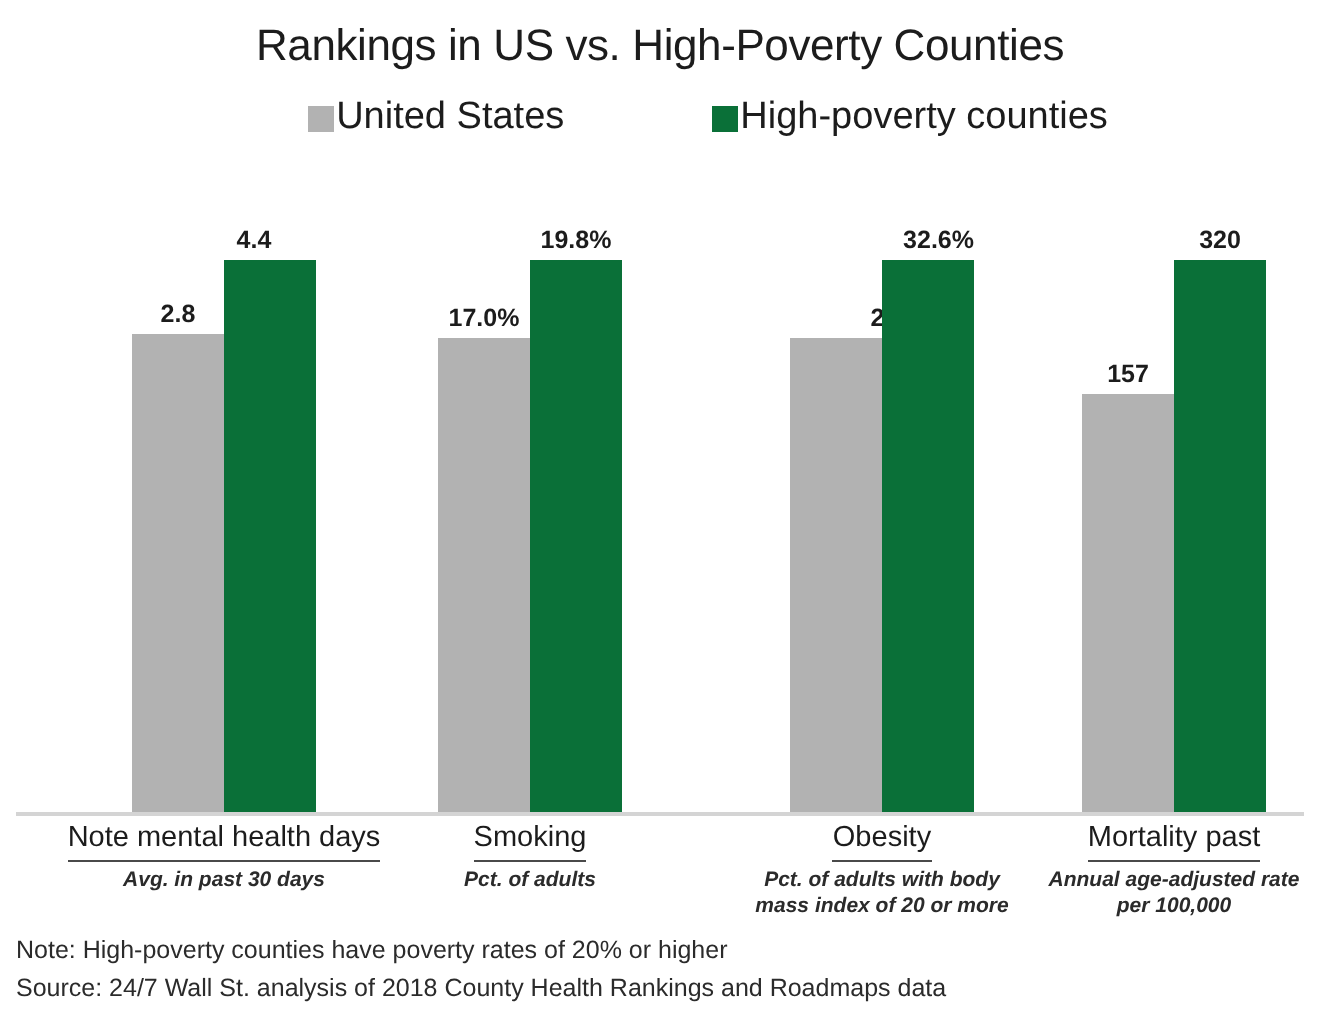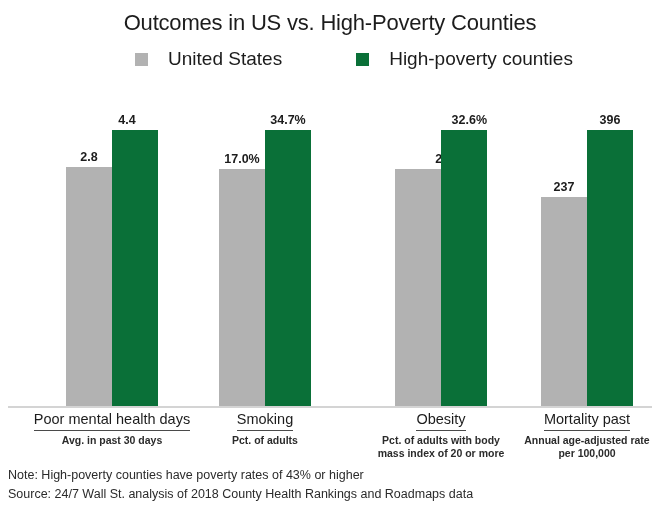--- a/index.html
+++ b/index.html
@@ -43,21 +43,21 @@
     left: 0;
     width: 660px;
     display: flex;
     justify-content: center;
     align-items: center;
     gap: 26px;
   }
   .legend-item {
     display: flex;
     align-items: center;
-    gap: 20px;
+    gap: 1px;
     font-size: 19px;
     color: #1c1c1c;
     padding-left: 48px;
   }
   .legend-swatch {
     width: 13px;
     height: 13px;
     display: block;
   }
 
@@ -112,20 +112,21 @@
     font-weight: 400;
     color: #1c1c1c;
     display: inline-block;
     border-bottom: 1.5px solid #4a4a4a;
     padding-bottom: 2px;
     line-height: 1.15;
   }
   .cat-sub {
     margin-top: 3px;
     font-size: 10.5px;
+    font-style: italic;
     font-weight: 700;
     color: #2b2b2b;
     line-height: 1.25;
   }
 
   
   .footnotes {
     position: absolute;
     left: 8px;
     top: 466px;
@@ -136,21 +137,21 @@
     color: #2b2b2b;
     line-height: 1.55;
     white-space: nowrap;
   }
 </style>
 </head>
 <body>
 
 <div id="chart-root">
 
-  <div class="chart-title">Outcomes in US vs. High-Poverty Counties</div>
+  <div class="chart-title">Rankings in US vs. High-Poverty Counties</div>
 
   <div class="legend">
     <div class="legend-item">
       <span class="legend-swatch" style="background:#b2b2b2"></span>
       <span>United States</span>
     </div>
     <div class="legend-item">
       <span class="legend-swatch" style="background:#0a7038"></span>
       <span>High-poverty counties</span>
     </div>
@@ -159,35 +160,35 @@
   <div class="plot-area">
     <div class="baseline"></div>
     <div id="bars-layer">
         <div class="bar us" style="left: 66px; width: 46px; height: 239px;"></div>
         <div class="bar-value" style="left: 66px; width: 46px; top: 55px;">2.8</div>
         <div class="bar hp" style="left: 112px; width: 46px; height: 276px;"></div>
         <div class="bar-value" style="left: 104px; width: 46px; top: 18px;">4.4</div>
         <div class="bar us" style="left: 219px; width: 46px; height: 237px;"></div>
         <div class="bar-value" style="left: 219px; width: 46px; top: 57px;">17.0%</div>
         <div class="bar hp" style="left: 265px; width: 46px; height: 276px;"></div>
-        <div class="bar-value" style="left: 265px; width: 46px; top: 18px;">34.7%</div>
+        <div class="bar-value" style="left: 265px; width: 46px; top: 18px;">19.8%</div>
         <div class="bar us" style="left: 395px; width: 46px; height: 237px;"></div>
         <div class="bar-value" style="left: 395px; width: 46px; top: 57px; margin-left: 35px;">28.0%</div>
         <div class="bar hp" style="left: 441px; width: 46px; height: 276px;"></div>
         <div class="bar-value" style="left: 441px; width: 46px; top: 18px; text-align: right;">32.6%</div>
         <div class="bar us" style="left: 541px; width: 46px; height: 209px;"></div>
-        <div class="bar-value" style="left: 541px; width: 46px; top: 85px;">237</div>
+        <div class="bar-value" style="left: 541px; width: 46px; top: 85px;">157</div>
         <div class="bar hp" style="left: 587px; width: 46px; height: 276px;"></div>
-        <div class="bar-value" style="left: 587px; width: 46px; top: 18px;">396</div>
+        <div class="bar-value" style="left: 587px; width: 46px; top: 18px;">320</div>
       </div>
   </div>
 
   <div class="cat-labels">
       <div class="cat" style="width: 200px; left: 12px;">
-        <div><span class="cat-name">Poor mental health days</span></div>
+        <div><span class="cat-name">Note mental health days</span></div>
         <div class="cat-sub">
           <div>Avg. in past 30 days</div>
         </div>
       </div>
       <div class="cat" style="width: 180px; left: 175px;">
         <div><span class="cat-name">Smoking</span></div>
         <div class="cat-sub">
           <div>Pct. of adults</div>
         </div>
       </div>
@@ -201,17 +202,17 @@
       <div class="cat" style="width: 175px; left: 499.5px;">
         <div><span class="cat-name">Mortality past</span></div>
         <div class="cat-sub">
           <div>Annual age-adjusted rate</div>
           <div>per 100,000</div>
         </div>
       </div>
     </div>
 
   <div class="footnotes">
-    <div class="footnote">Note: High-poverty counties have poverty rates of 43% or higher</div>
+    <div class="footnote">Note: High-poverty counties have poverty rates of 20% or higher</div>
     <div class="footnote">Source: 24/7 Wall St. analysis of 2018 County Health Rankings and Roadmaps data</div>
   </div>
 
 </div>
 
 </body></html>

